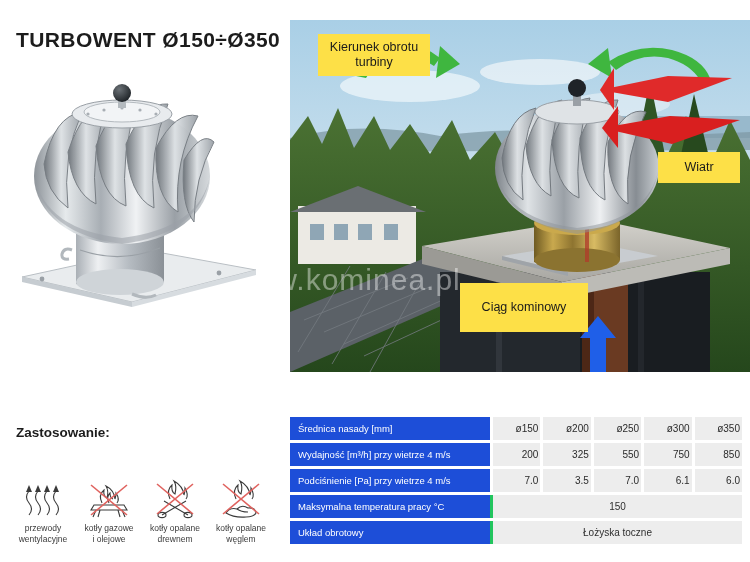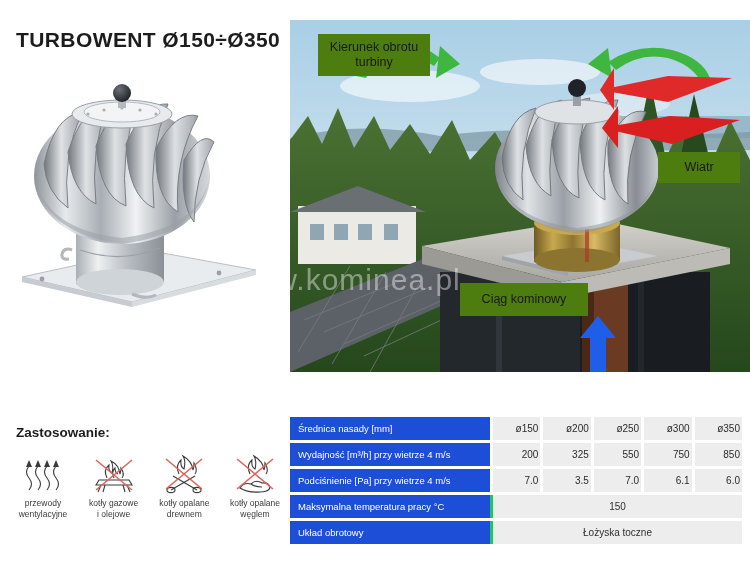--- a/index.html
+++ b/index.html
@@ -24,46 +24,46 @@
   .product svg { display: block; }
 
   
   .scene {
     position: absolute; left: 290px; top: 20px; width: 460px; height: 352px;
     overflow: hidden;
   }
   .scene svg { display:block; }
   .badge {
     position: absolute;
-    background: #4d7c0f;
+    background: #fde047;
     color: #1a1a1a;
     font-size: 12.5px;
     line-height: 15px;
     text-align: center;
     padding: 6px 10px;
     white-space: pre-line;
   }
   #badge-rotation { left: 28px; top: 14px; width: 112px; }
   #badge-wind     { left: 368px; top: 132px; width: 82px; padding: 8px 18px; }
-  #badge-draft    { left: 170px; top: 263px; width: 128px; padding: 9px 10px; }
+  #badge-draft    { left: 170px; top: 263px; width: 128px; padding: 17px 10px; }
   .watermark {
     position: absolute; left: -60px; top: 243px; width: 520px;
     font-size: 30px; color: rgba(255,255,255,.42);
     font-family: "Liberation Sans", sans-serif; letter-spacing: 1px;
     pointer-events: none; white-space: nowrap;
   }
 
   
   .app-title {
     position: absolute; left: 16px; top: 425px;
     font-size: 13.5px; font-weight: bold; color: #1c1c1c;
   }
   .app-row {
-    position: absolute; left: 10px; top: 448px; width: 278px;
-    display: flex; justify-content: space-between;
+    position: absolute; left: 10px; top: 473px; width: 278px;
+    display: flex; 
   }
   .app-item { width: 66px; text-align: center; }
   .app-icon { height: 46px; display: flex; align-items: flex-end; justify-content: center; }
   .app-label {
     margin-top: 4px; font-size: 8.5px; line-height: 11px;
     color: #3a3a3a; white-space: pre-line;
   }
 
   
   .spec { position: absolute; left: 290px; top: 414px; width: 452px; }

